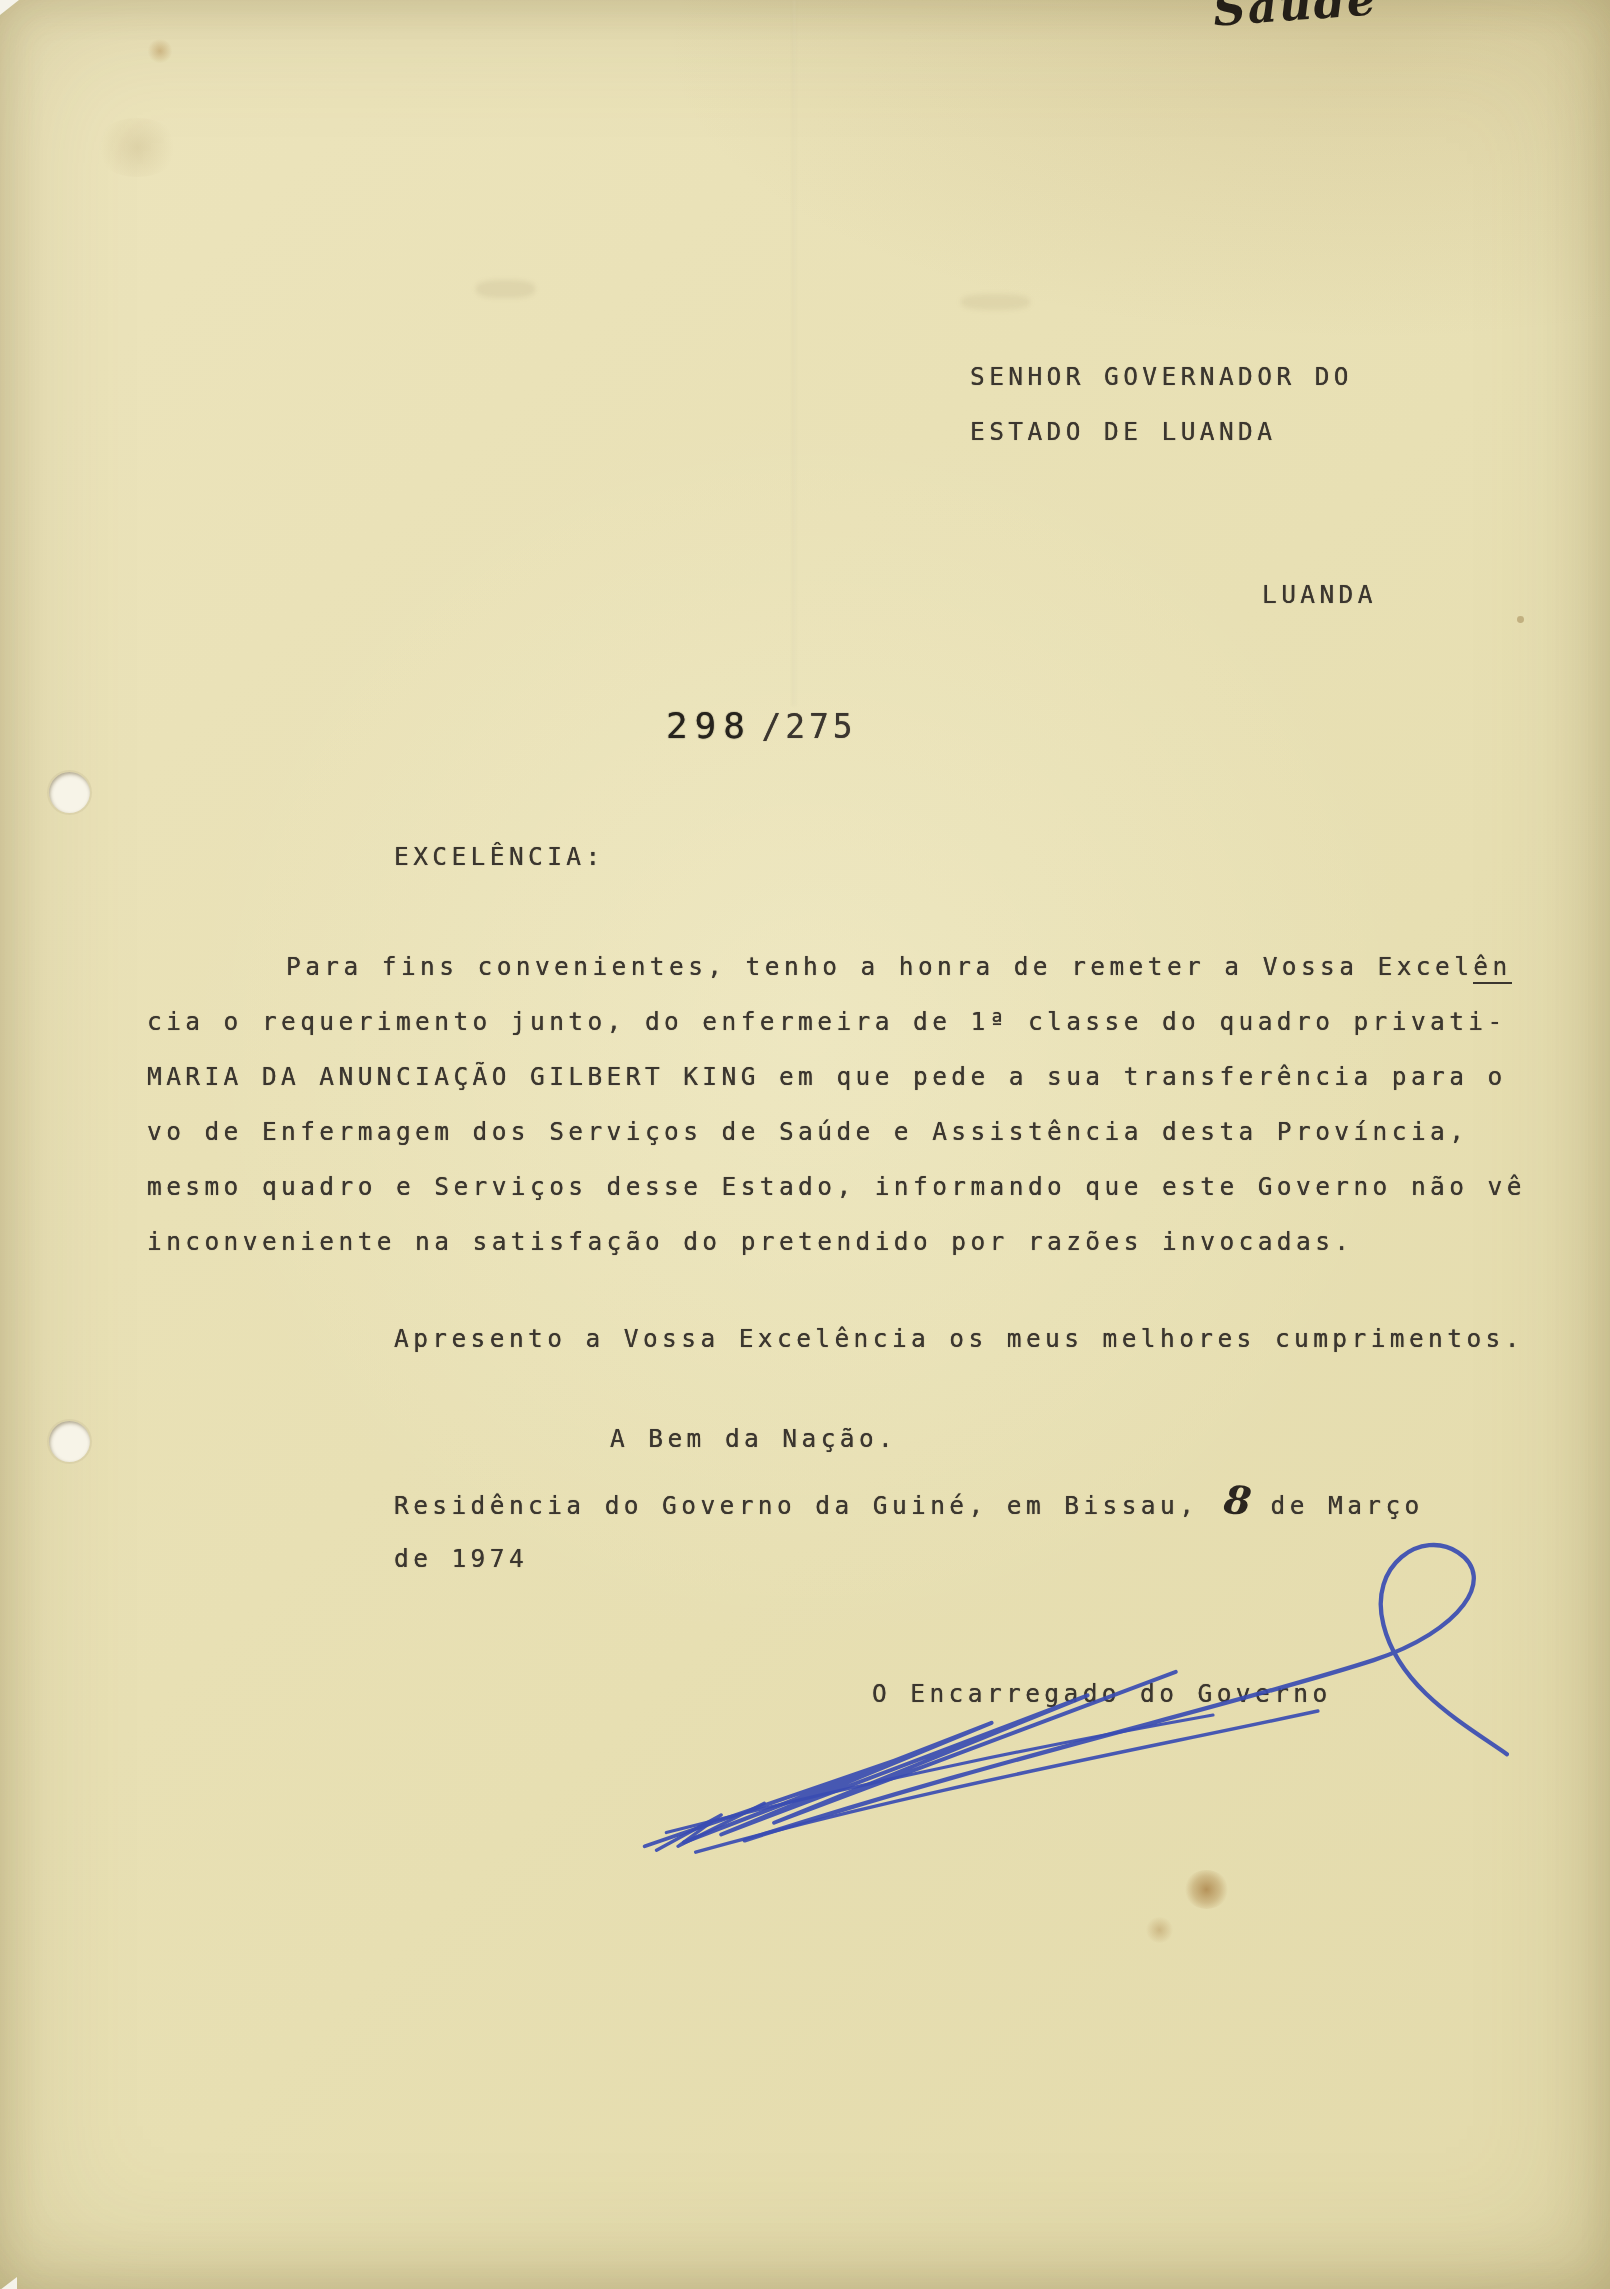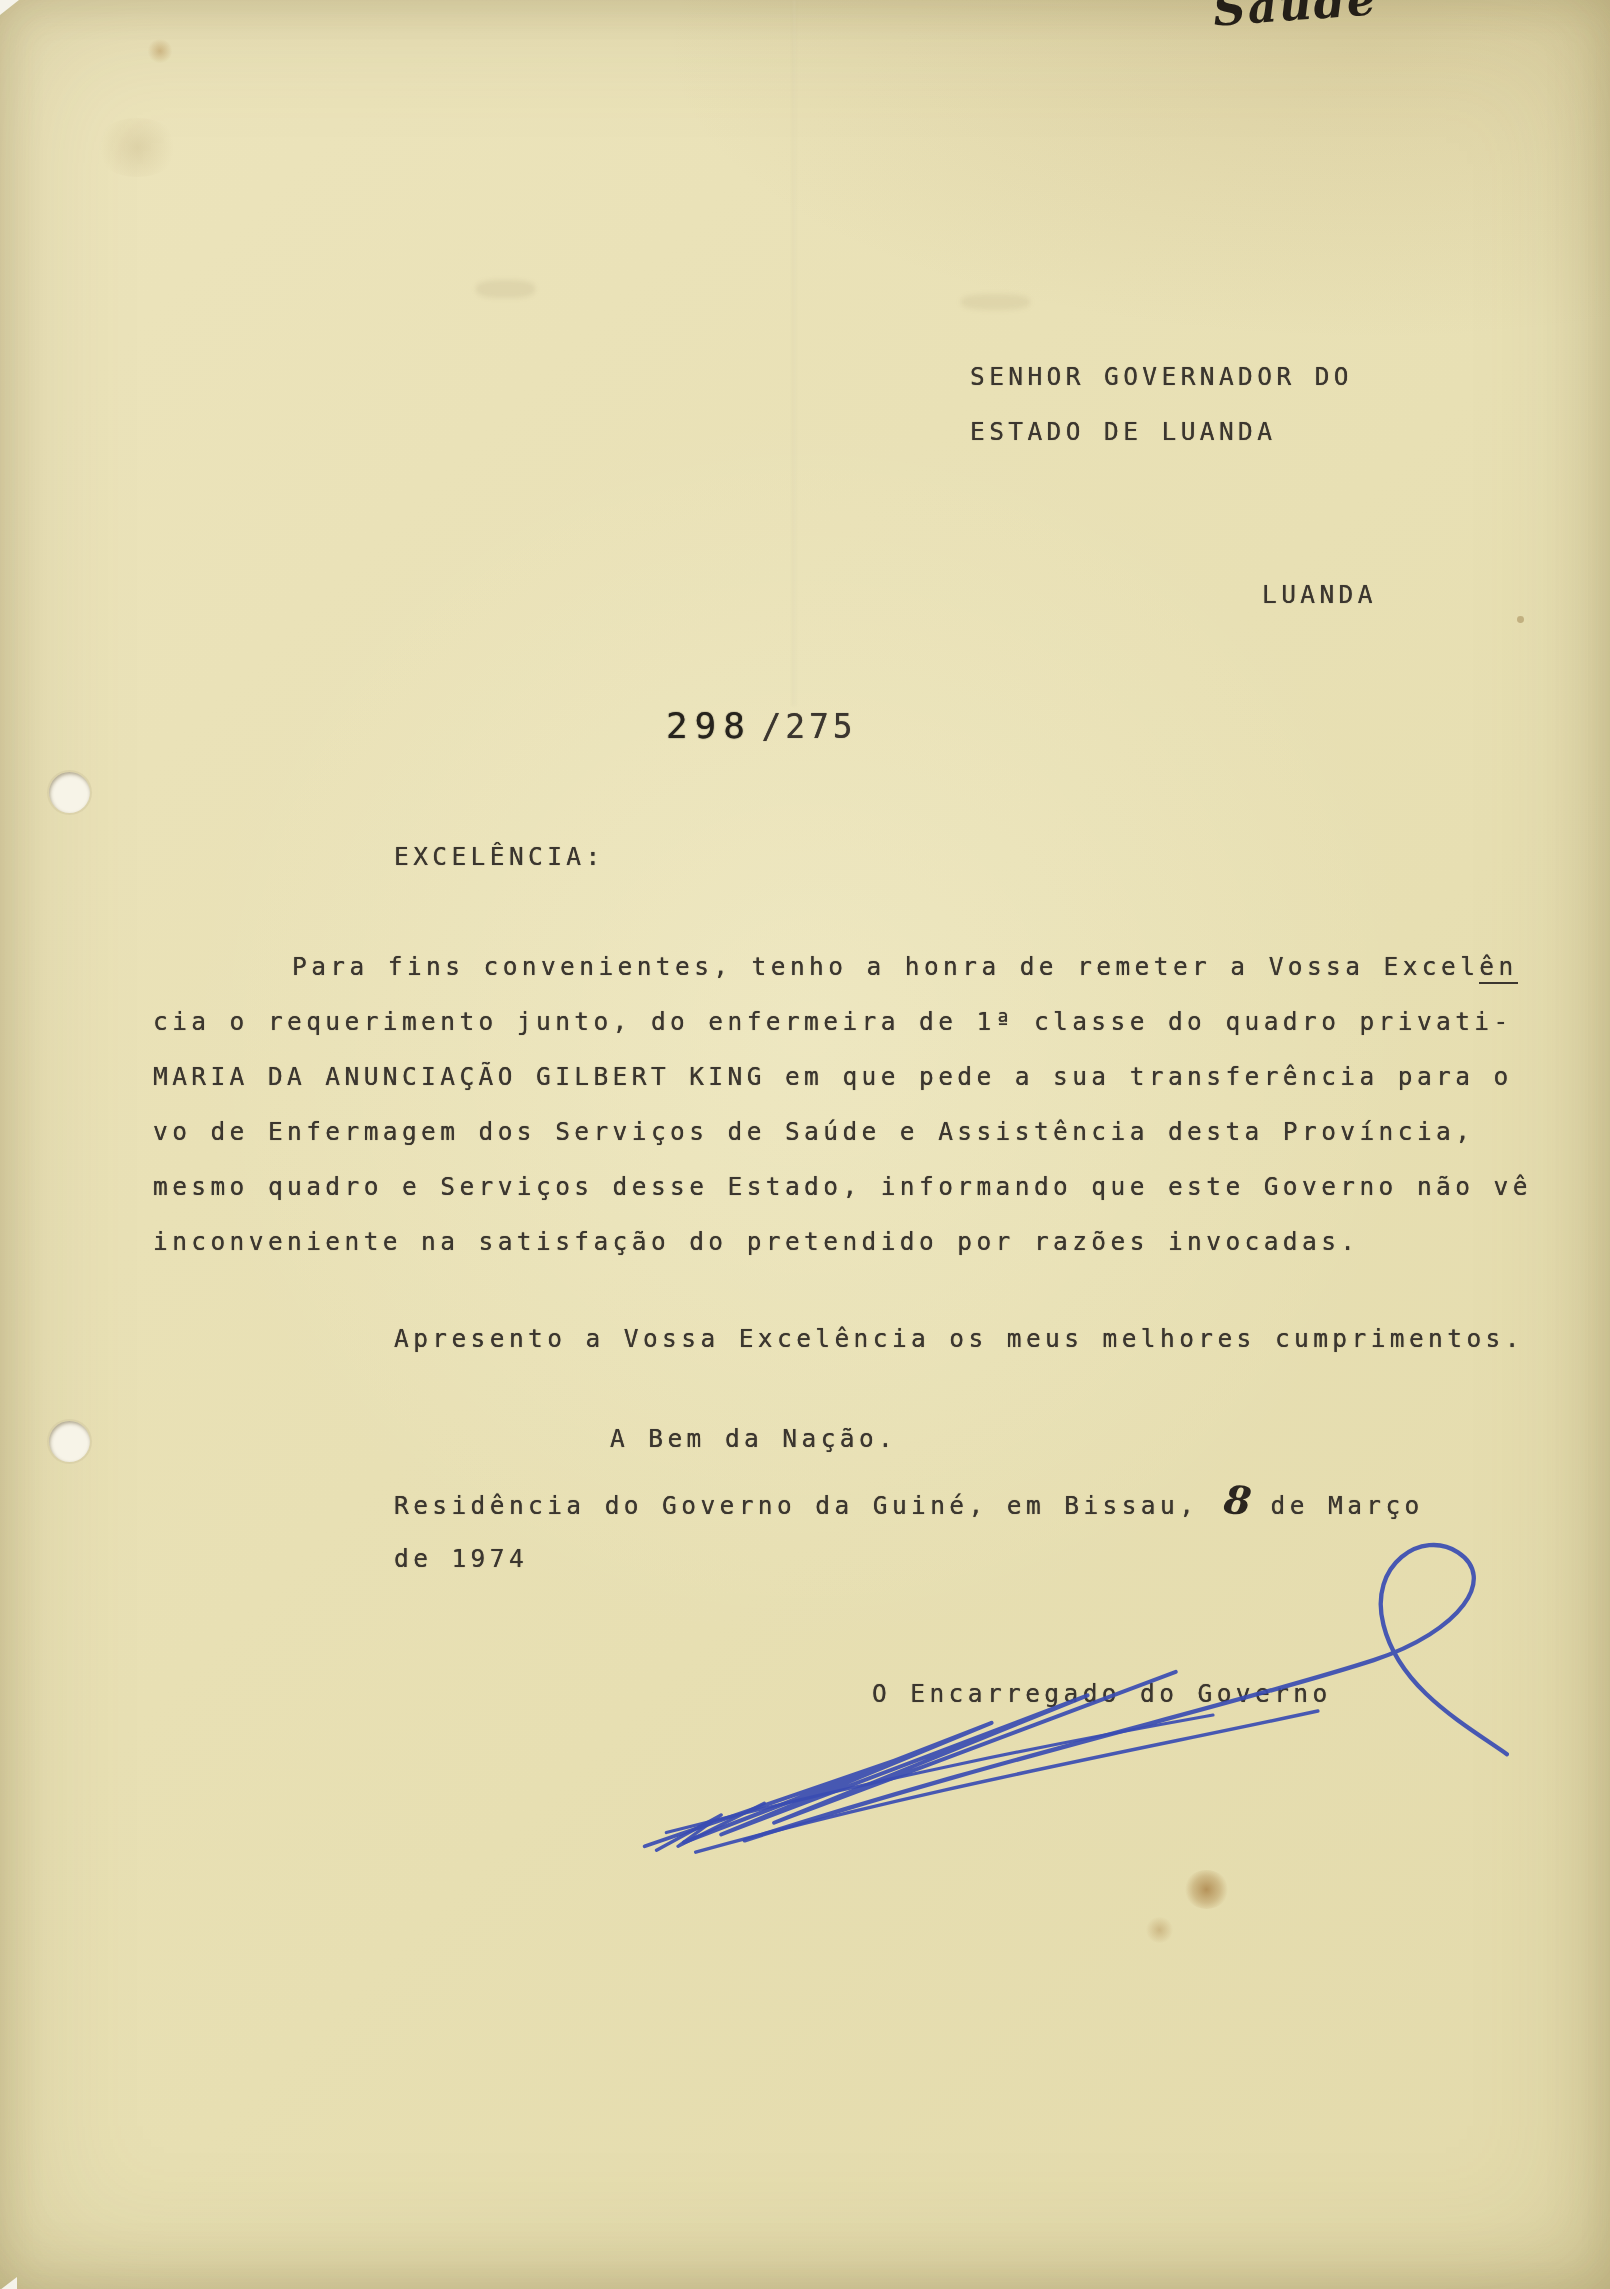--- a/index.html
+++ b/index.html
@@ -45,21 +45,21 @@
   .recipient{left:958px;top:349px;margin-left:12px;}
   .city{left:1262px;top:567px;text-underline-offset:6.9px;text-decoration-thickness:2.5px;}
   .refline{left:635px;top:698px;}
   .ref-stamp{
     font-weight:normal;font-size:36px;letter-spacing:6.9px;color:#26231d;
     text-shadow:0 0 1.2px rgba(20,18,12,.9);
     margin-left:31px;
   }
   .ref-suffix{font-size:33px;letter-spacing:3.9px;margin-left:9.8px;}
   .salutation{left:394px;top:829px;}
-  .bodypara{left:153px;top:939px;width:1421px;}
+  .bodypara{left:147px;top:939px;width:1421px;}
   .bodyline{white-space:nowrap;}
   .indent{padding-left:139px;}
   .contu{border-bottom:2.5px solid #3b362f;padding-bottom:1px;}
   .closing{left:394px;top:1311px;}
   .motto{left:610px;top:1411px;}
   .dateline{left:394px;top:1478px;display:flex;align-items:baseline;}
   .handday{
     font-family:"DejaVu Serif","Liberation Serif",serif;
     font-style:italic;font-weight:bold;font-size:39px;color:#2b2620;
     margin:0 19.6px 0 25.5px;transform:rotate(6deg);letter-spacing:0;

